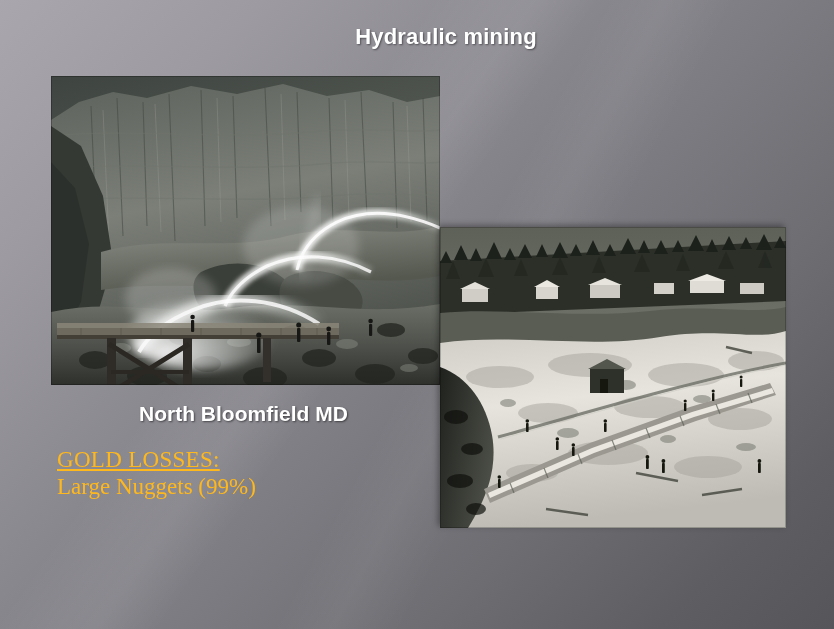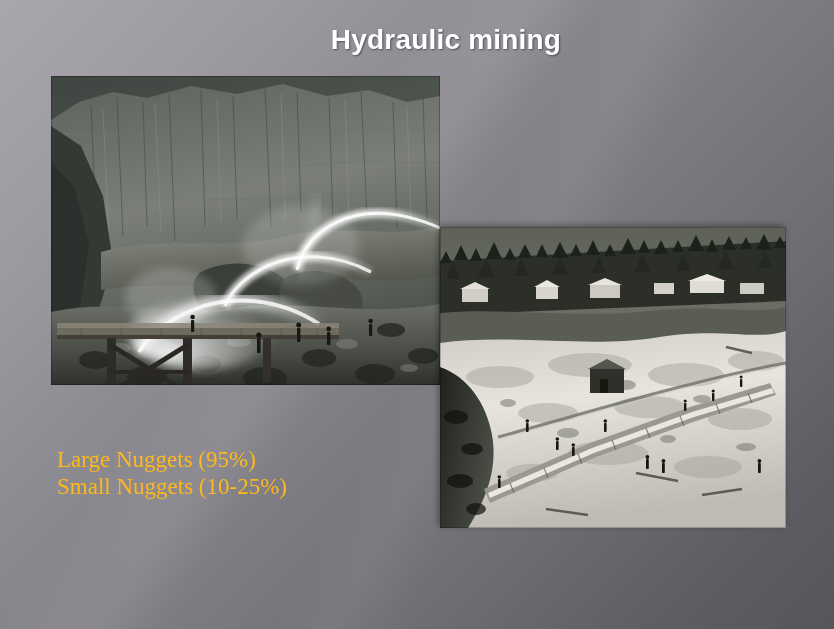--- a/index.html
+++ b/index.html
@@ -35,21 +35,21 @@
 
   
   #title {
     position: absolute;
     left: 0;
     top: 24px;
     width: 662px;
     text-align: center;
     padding-left: 230px;
     box-sizing: border-box;
-    font-size: 28px;
+    font-size: 22px;
     font-weight: bold;
     color: #ffffff;
     letter-spacing: 0.2px;
     text-shadow: 1px 1px 2px rgba(0,0,0,0.45);
   }
 
   
   .photo {
     position: absolute;
     overflow: hidden;
@@ -262,20 +262,21 @@
           </g>
         <g>
             <rect x="140" y="244" width="3.2" height="12" rx="1"></rect>
             <circle cx="141.6" cy="241" r="2.3"></circle>
           </g>
       </g>
 
       <rect x="0" y="0" width="389" height="309" fill="none" stroke="#000" stroke-width="2" opacity="0.25"></rect>
     </svg>
   </div>
+  <div class="caption" id="cap-north">North Bloomfield MD</div>
 
   <div class="photo" id="photo-scotts">
     <svg viewBox="0 0 346 301" preserveAspectRatio="none">
       <defs>
         <linearGradient id="svSky" x1="0" y1="0" x2="0" y2="1">
           <stop offset="0%" stop-color="#5e6158"></stop>
           <stop offset="100%" stop-color="#8e9187"></stop>
         </linearGradient>
         <linearGradient id="pitG" x1="0" y1="0" x2="0.2" y2="1">
           <stop offset="0%" stop-color="#cfcdc6"></stop>
@@ -450,17 +451,17 @@
         <g>
             <rect x="58" y="252" width="2.6" height="9" rx="0.8"></rect>
             <circle cx="59.3" cy="250" r="1.8"></circle>
           </g>
       </g>
       <rect x="0" y="0" width="346" height="301" fill="none" stroke="#000" stroke-width="2" opacity="0.22"></rect>
     </svg>
   </div>
 
   <div id="gold-block">
-    <div class="gold-line">Large Nuggets (95%)</div>
-    <div class="gold-line">Small Nuggets (10-25%)</div>
+    <div id="gold-heading">GOLD LOSSES:</div>
+    <div class="gold-line">Large Nuggets (99%)</div>
   </div>
 
 </div>
 
 </body></html>

